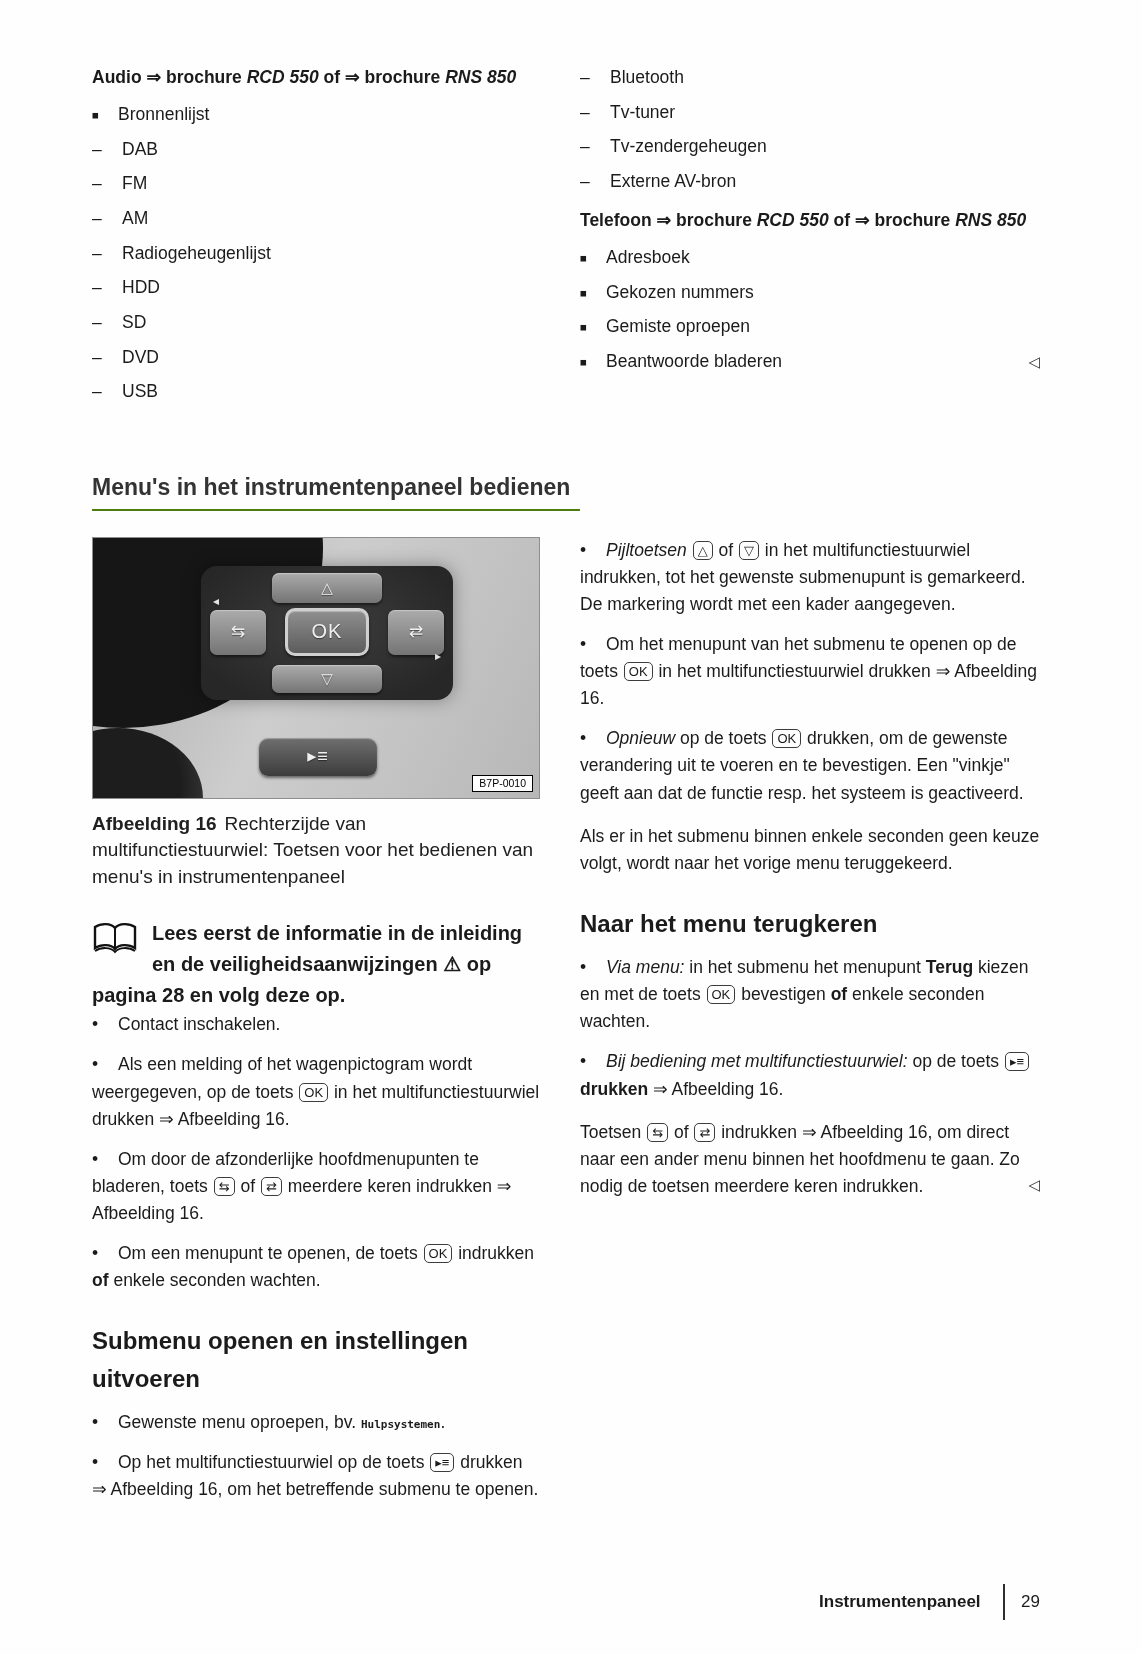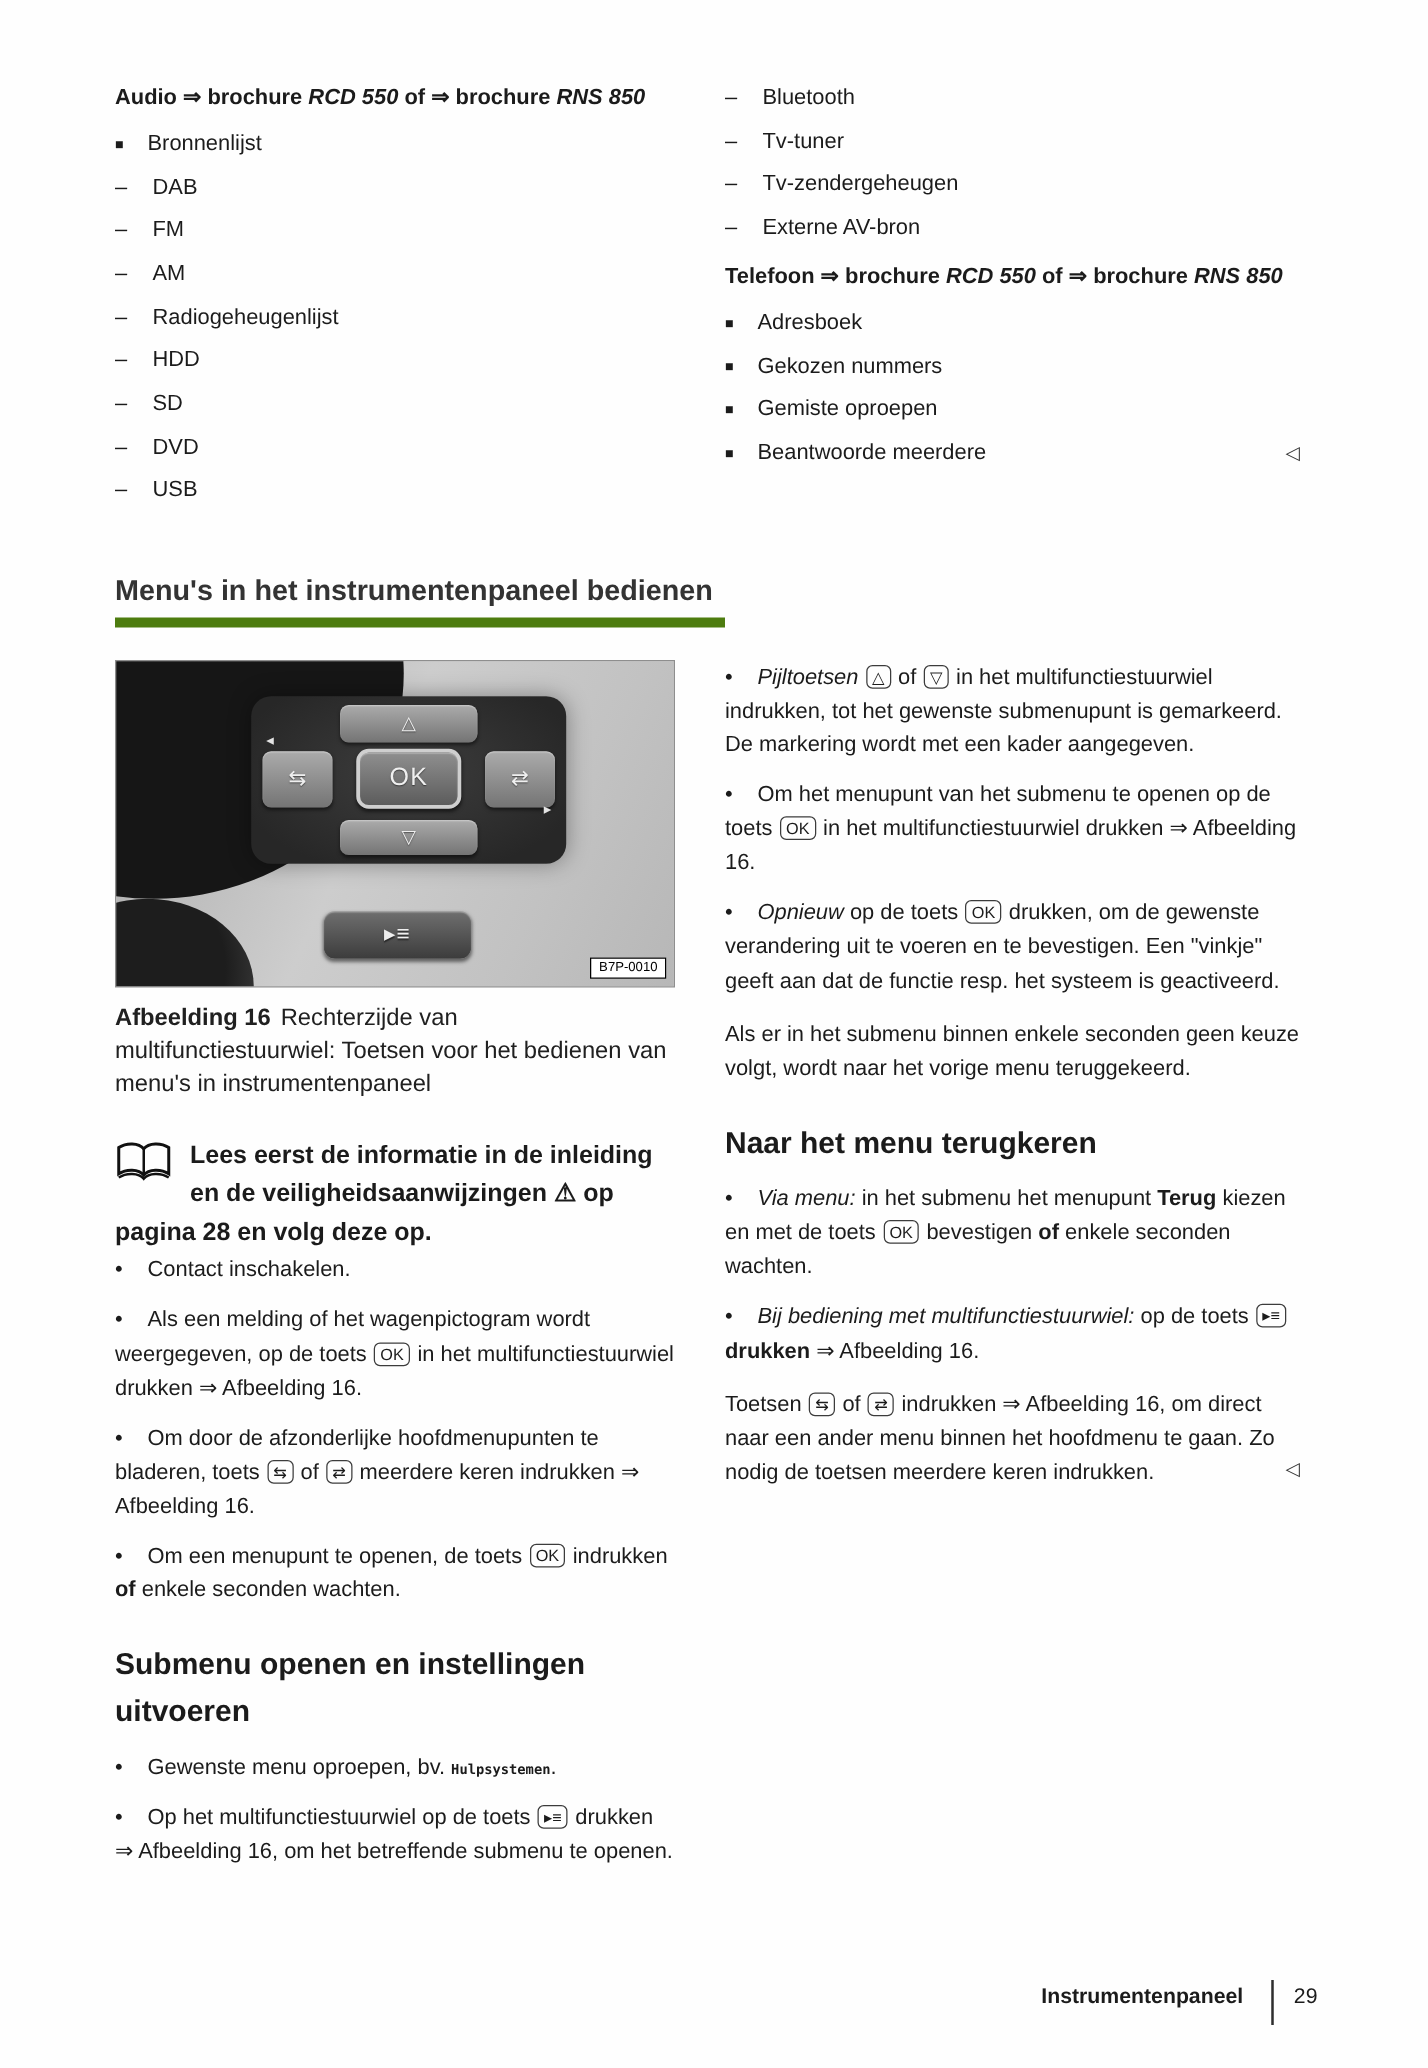--- a/index.html
+++ b/index.html
@@ -29,22 +29,22 @@
   li.row{display:flex;align-items:baseline;margin:0 0 7.5px 0;}
   .blt{flex:none;}
   .blt.sq{width:26px;font-size:11.5px;position:relative;top:-1px;}
   .blt.dash{width:30px;}
   .sub-list{padding-left:30px;}
   .right-dash-list{padding-left:25px;}
   .end-mark{margin-left:auto;color:#333;font-size:15px;}
 
   
   .section-title{
-    margin:45px 0 26px 0;font-size:23px;line-height:1.25;color:#333;
-    font-weight:bold;display:inline-block;border-bottom:8px solid #4d7c0f;
+    margin:60px 0 26px 0;font-size:23px;line-height:1.25;color:#333;
+    font-weight:bold;display:inline-block;border-bottom:2px solid #4d7c0f;
     padding-bottom:7px;padding-right:10px;
   }
 
   
   .main-grid{display:grid;grid-template-columns:448px 1fr;column-gap:40px;}
 
   
   .photo{
     margin:0;position:relative;width:448px;height:262px;overflow:hidden;
     background:linear-gradient(115deg,#a9a9a9 0%,#cdcdcd 45%,#c2c2c2 75%,#b7b7b7 100%);
@@ -95,21 +95,21 @@
   .note{margin:28px 0 0 0;font-size:20px;}
   .book-icon{float:left;margin:4px 14px 2px 0;}
   .subhead{margin:28px 0 12px 0;font-size:24px;font-weight:bold;}
   p.bullet{margin:0 0 13px 0;}
   .dot{display:inline-block;width:26px;}
   p.para{margin:16px 0 13px 0;}
   .rel{position:relative;}
   .abs-end{position:absolute;right:0;bottom:4px;color:#333;font-size:15px;}
 
   
-  .footer{position:absolute;right:88px;bottom:34px;display:flex;}
+  .footer{position:absolute;right:102px;bottom:34px;display:flex;align-items:center;}
   .footer .sec{font-weight:bold;font-size:17px;}
   .footer .divider{width:2.5px;height:36px;background:#2e2e2e;margin:0 16px 0 22px;}
   .footer .pg{font-size:17px;}
 </style>
 </head>
 <body>
 
 <div class="page">
 
   <div class="top-grid">
@@ -185,21 +185,21 @@
         <li class="row">
             <span class="blt sq">■</span>
             <span>Gekozen nummers</span>
           </li>
         <li class="row">
             <span class="blt sq">■</span>
             <span>Gemiste oproepen</span>
           </li>
         <li class="row">
           <span class="blt sq">■</span>
-          <span>Beantwoorde meerdere</span>
+          <span>Beantwoorde bladeren</span>
           <span class="end-mark">◁</span>
         </li>
       </ul>
     </div>
   </div>
 
   <div>
     <h1 class="section-title">Menu's in het instrumentenpaneel bedienen</h1>
   </div>
 

